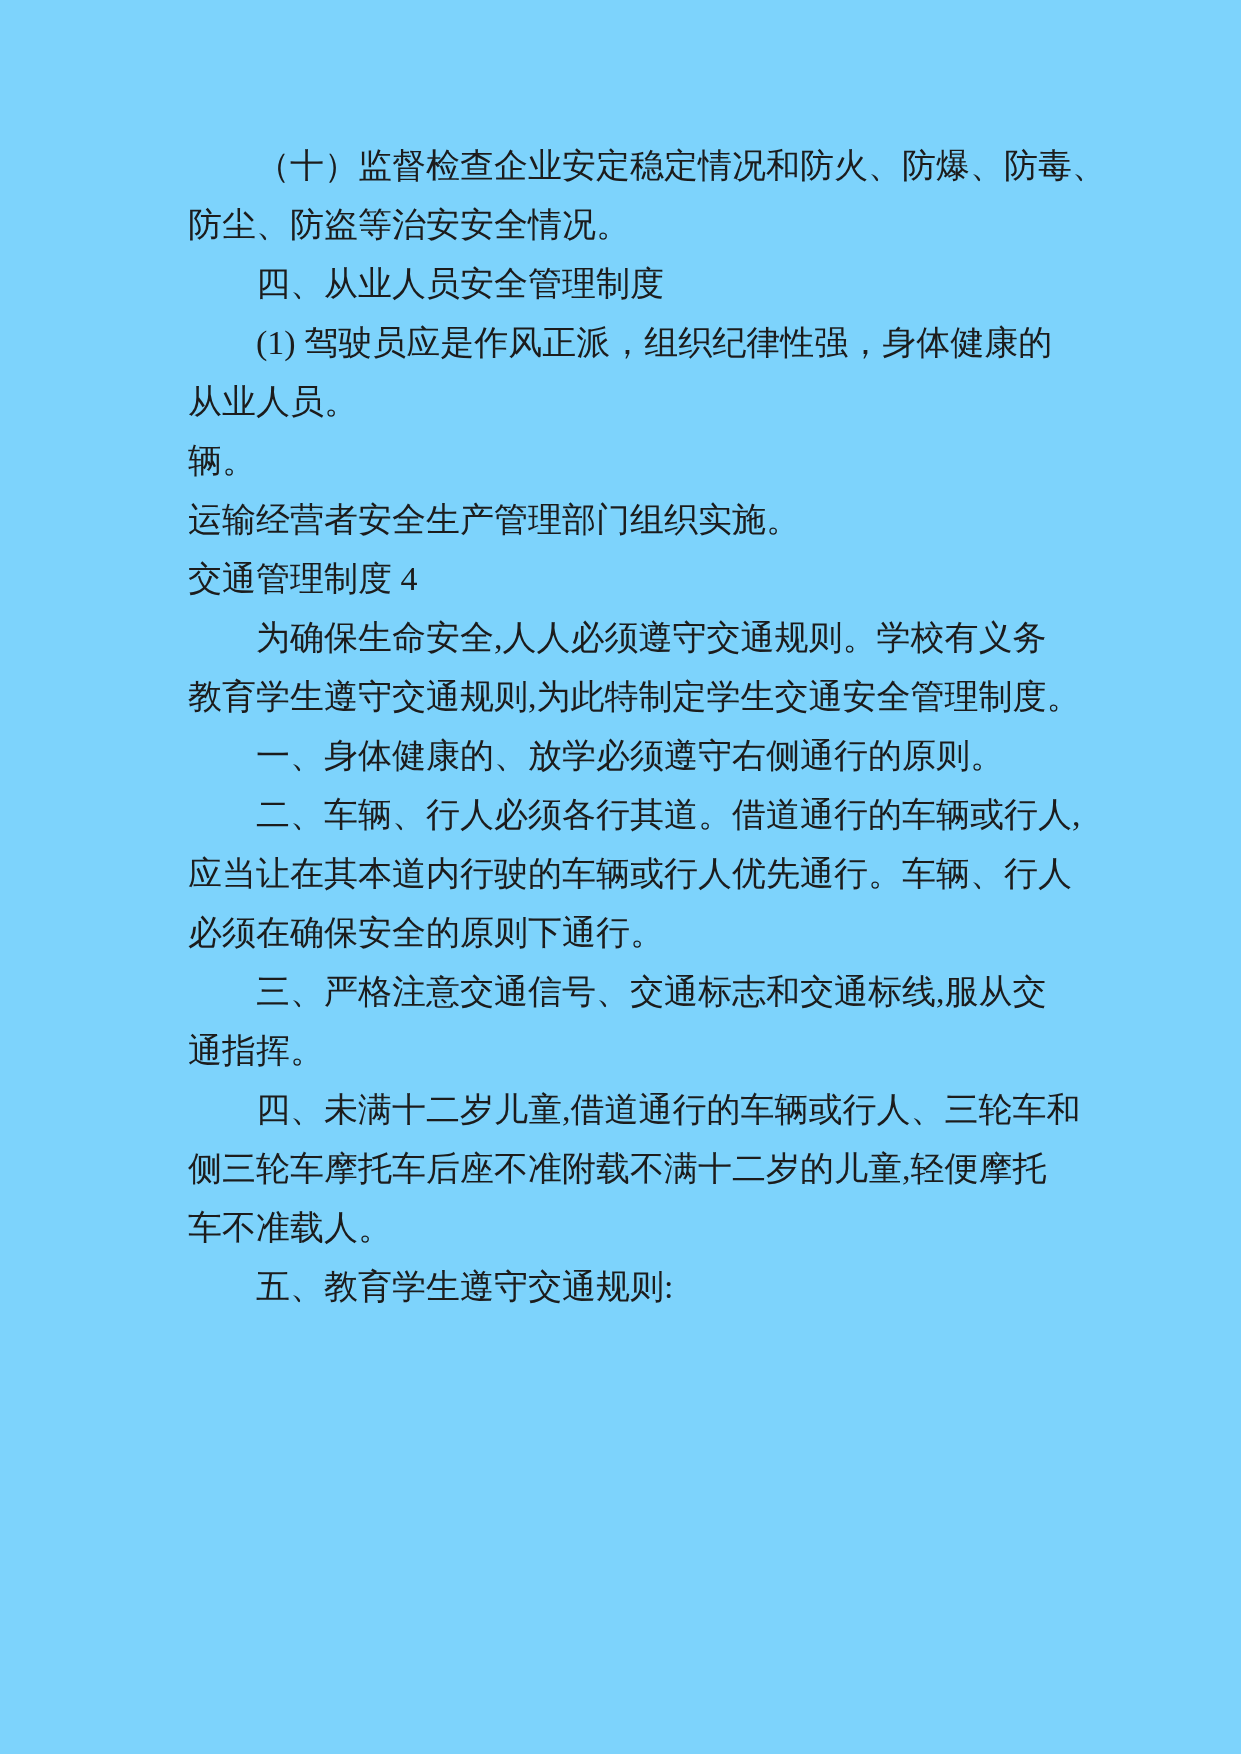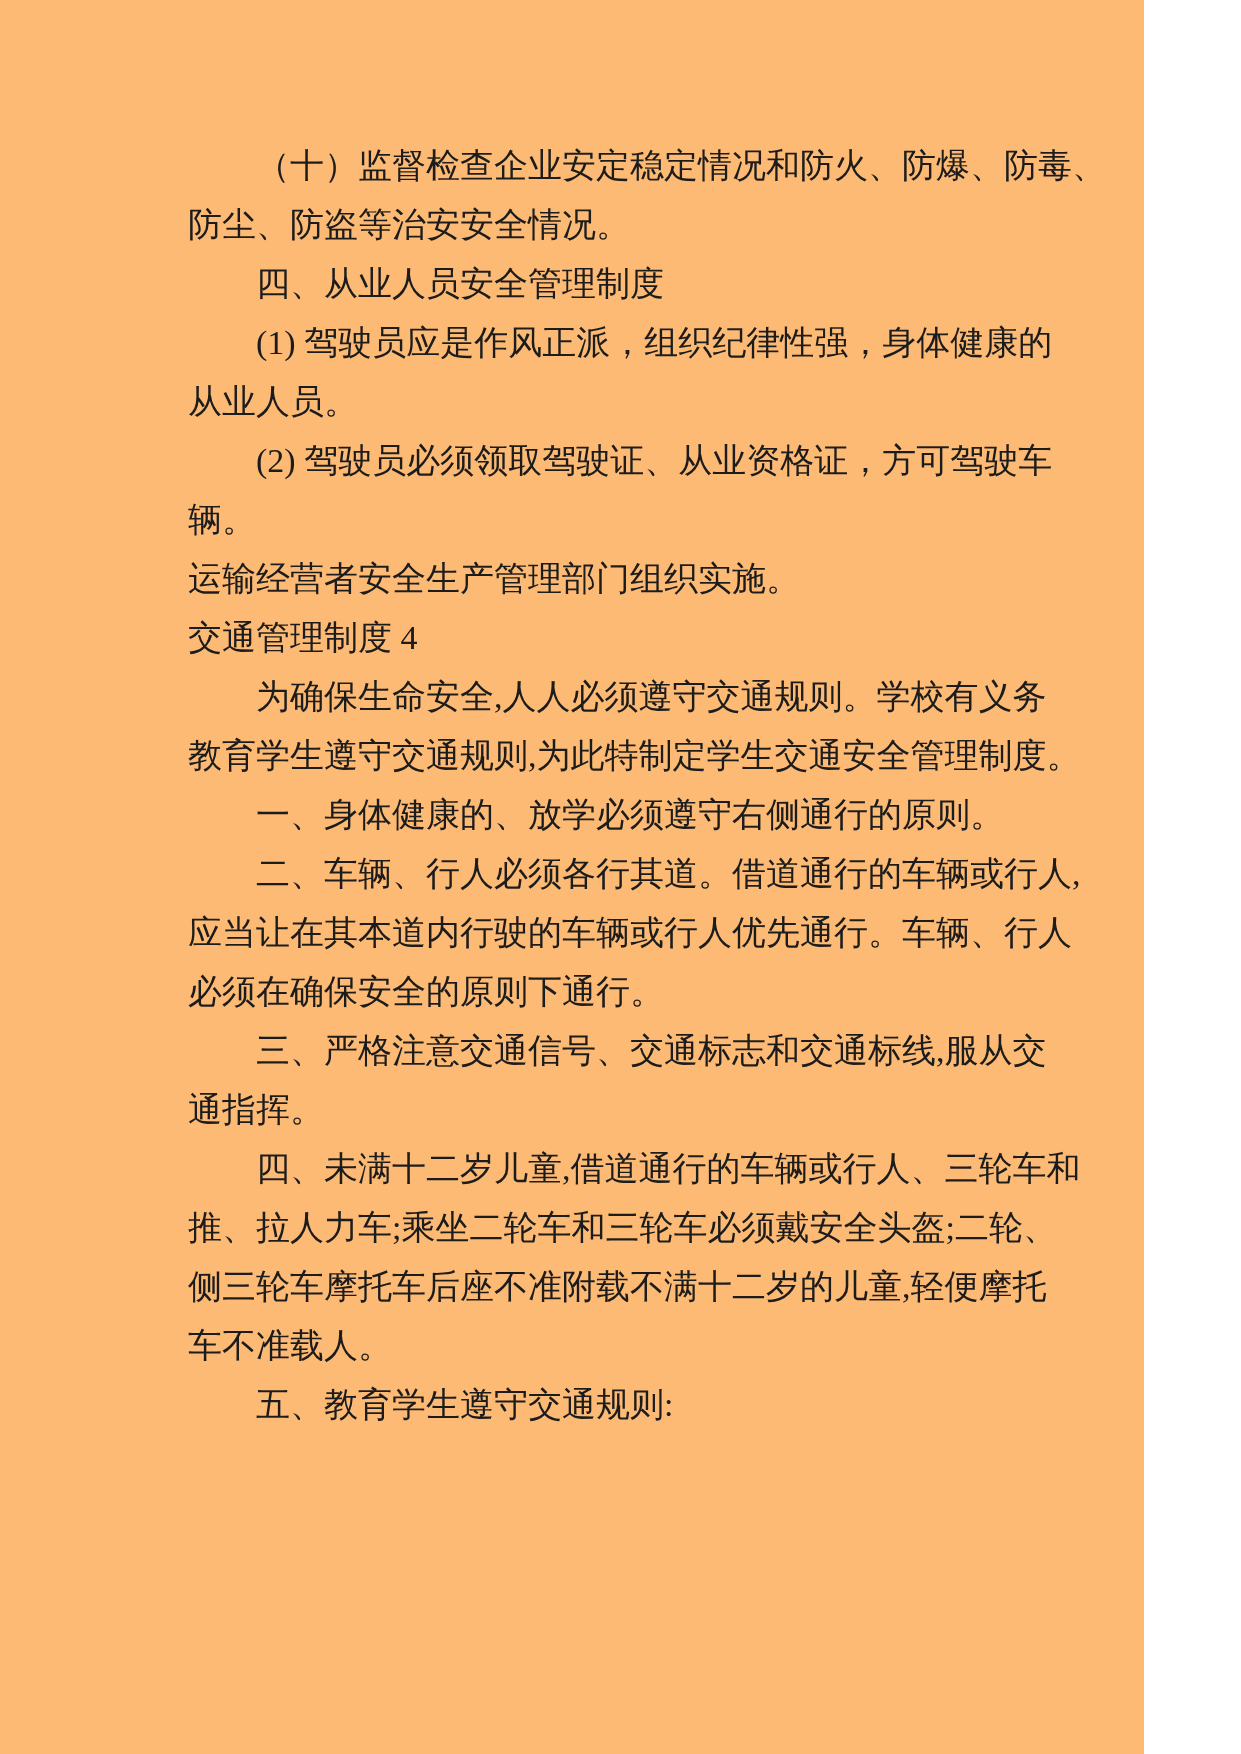--- a/index.html
+++ b/index.html
@@ -2,23 +2,23 @@
 <html><head>
 <meta charset="utf-8">
 <style>
   html, body {
     margin: 0;
     padding: 0;
     background: #ffffff;
   }
   .page {
     position: relative;
-    width: 1144px;
+    width: 1241px;
     height: 1754px;
-    background: #fdba74;
+    background: #7dd3fc;
     overflow: hidden;
   }
   .text-block {
     position: absolute;
     left: 188px;
     top: 136px;
     width: 930px;
   }
   .doc-line {
     font-family: "Liberation Serif", "DejaVu Serif", serif;
@@ -36,31 +36,29 @@
 </head>
 <body>
 
 <div class="page">
   <div class="text-block" id="text-block" style="color: rgb(28, 28, 28);">
       <div class="doc-line indent">（十）监督检查企业安定稳定情况和防火、防爆、防毒、</div>
       <div class="doc-line">防尘、防盗等治安安全情况。</div>
       <div class="doc-line indent">四、从业人员安全管理制度</div>
       <div class="doc-line indent">(1) 驾驶员应是作风正派，组织纪律性强，身体健康的</div>
       <div class="doc-line">从业人员。</div>
-      <div class="doc-line indent">(2) 驾驶员必须领取驾驶证、从业资格证，方可驾驶车</div>
       <div class="doc-line">辆。</div>
       <div class="doc-line">运输经营者安全生产管理部门组织实施。</div>
       <div class="doc-line">交通管理制度 4</div>
       <div class="doc-line indent">为确保生命安全,人人必须遵守交通规则。学校有义务</div>
       <div class="doc-line">教育学生遵守交通规则,为此特制定学生交通安全管理制度。</div>
       <div class="doc-line indent">一、身体健康的、放学必须遵守右侧通行的原则。</div>
       <div class="doc-line indent">二、车辆、行人必须各行其道。借道通行的车辆或行人,</div>
       <div class="doc-line">应当让在其本道内行驶的车辆或行人优先通行。车辆、行人</div>
       <div class="doc-line">必须在确保安全的原则下通行。</div>
       <div class="doc-line indent">三、严格注意交通信号、交通标志和交通标线,服从交</div>
       <div class="doc-line">通指挥。</div>
       <div class="doc-line indent">四、未满十二岁儿童,借道通行的车辆或行人、三轮车和</div>
-      <div class="doc-line">推、拉人力车;乘坐二轮车和三轮车必须戴安全头盔;二轮、</div>
       <div class="doc-line">侧三轮车摩托车后座不准附载不满十二岁的儿童,轻便摩托</div>
       <div class="doc-line">车不准载人。</div>
       <div class="doc-line indent">五、教育学生遵守交通规则:</div>
     </div>
 </div>
 
 </body></html>

